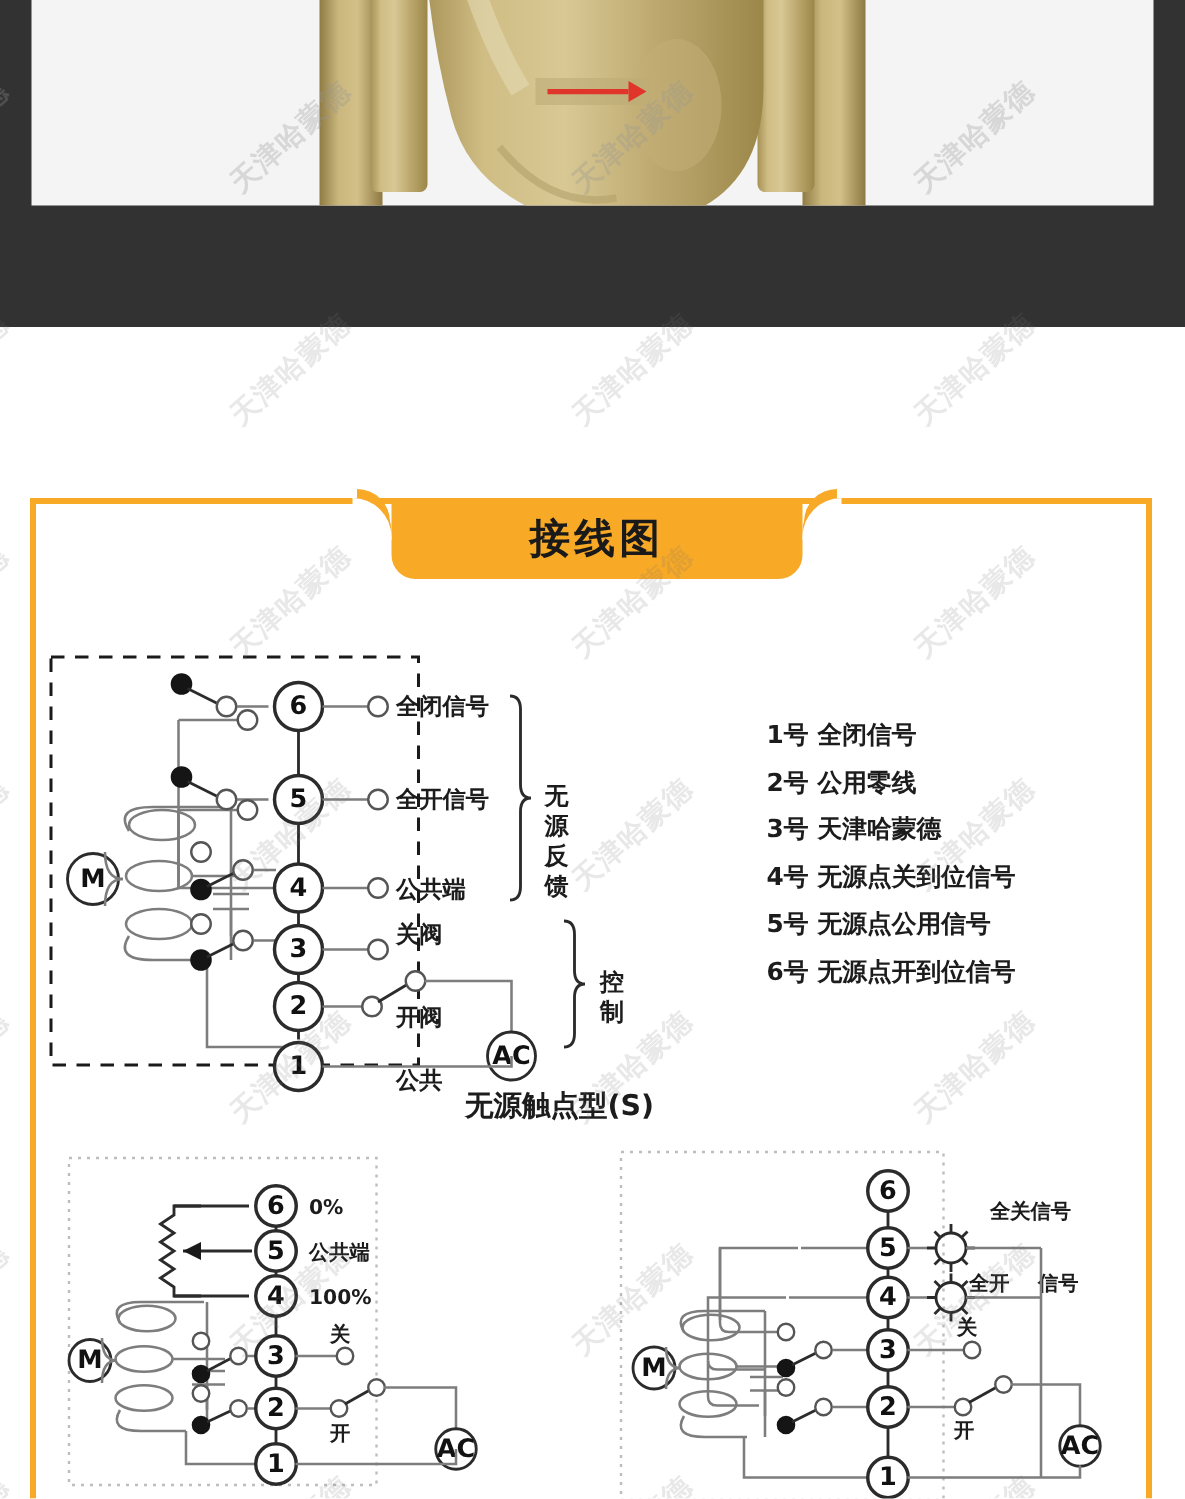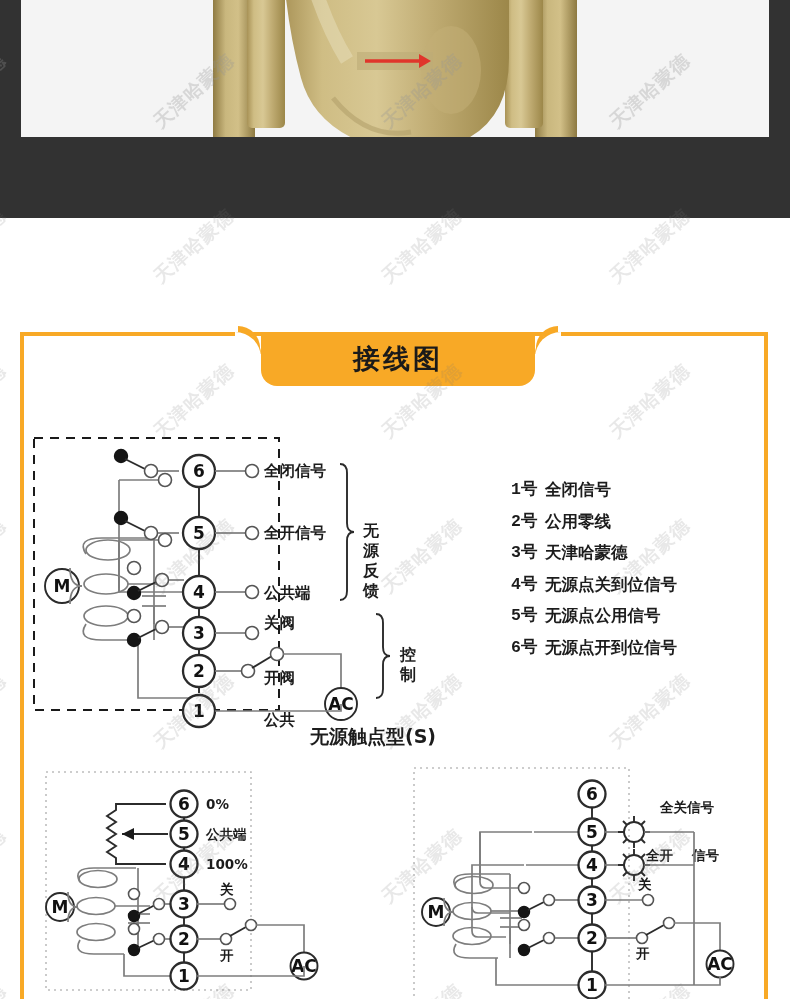--- a/index.html
+++ b/index.html
@@ -61,21 +61,21 @@
     height: 100%; font-size: 27px; font-weight: 700; color: #1a1a1a; letter-spacing: 3px;
   }
 
   
   .diagram-main { position: absolute; left: 0px; top: 92px; width: 748px; height: 320px; }
   .legend-block { position: absolute; left: 487px; top: 146px; z-index: 5; }
   .legend-row {
     display: flex; font-size: 16.5px; color: #1c1c1c; font-weight: 600;
     line-height: 1; margin-bottom: 15px; white-space: nowrap;
   }
-  .legend-num { width: 34px; font-family: Liberation Mono, monospace; }
+  .legend-num { width: 34px; }
   .caption {
     position: absolute; left: 286px; top: 388px; font-size: 19px;
     font-weight: 700; color: #1c1c1c; white-space: nowrap;
   }
   .diagram-bl { position: absolute; left: 10px; top: 428px; width: 350px; height: 235px; }
   .diagram-br { position: absolute; left: 378px; top: 424px; width: 370px; height: 243px; }
 
   svg { display: block; overflow: visible; }
   .stroke   { fill: none; stroke: #7d7d7d; stroke-width: 1.7; }
   .stroke-d { fill: none; stroke: #2b2b2b; stroke-width: 1.9; }

